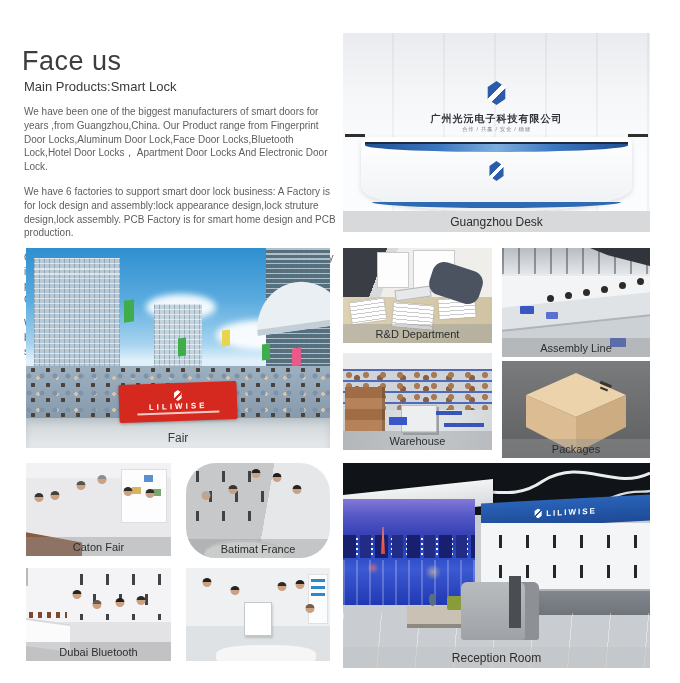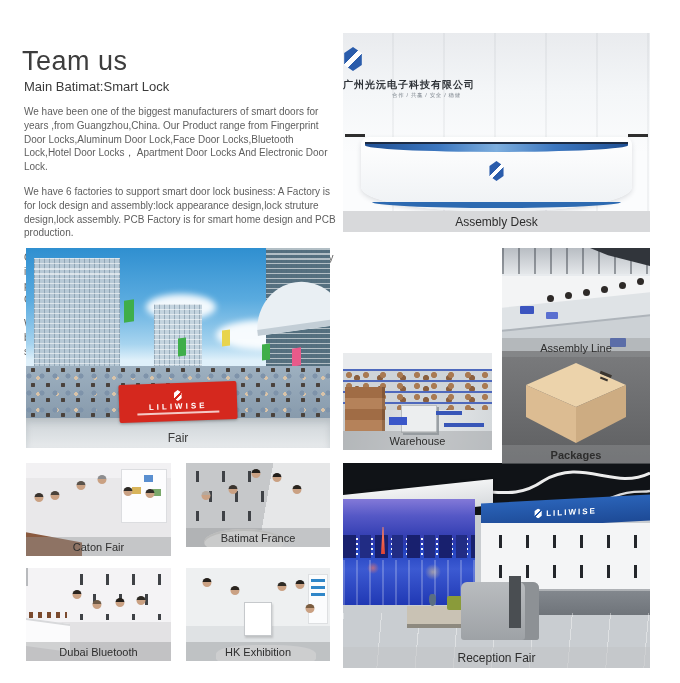--- a/index.html
+++ b/index.html
@@ -20,21 +20,21 @@
   
   .hex{display:inline-block;clip-path:polygon(50% 0,94% 25%,94% 75%,50% 100%,6% 75%,6% 25%);
        background:linear-gradient(135deg,#2a5cab 0 43%,rgba(255,255,255,.95) 43% 57%,#2a5cab 57%);}
   .hex.onred{background:linear-gradient(135deg,#fff 0 43%,rgba(213,40,30,.95) 43% 57%,#fff 57%);}
   .hex.onblue{background:linear-gradient(135deg,#fff 0 43%,rgba(34,86,168,.95) 43% 57%,#fff 57%);}
   
   .t-rdesk{left:343px;top:33px;width:307px;height:199px;
      background:linear-gradient(180deg,#e9ebee 0,#f4f6f8 30%,#fbfcfd 60%);}
   .t-rdesk .panels{position:absolute;inset:0 0 21px 0;
      background:repeating-linear-gradient(90deg,transparent 0 49px,rgba(70,80,90,.06) 49px 51px);}
-  .t-rdesk .wallbrand{position:absolute;top:14px;left:0;right:0;}
+  .t-rdesk .wallbrand{position:absolute;top:48px;left:0;right:0;text-align:center;}
   .t-rdesk .wallbrand .hex{width:20px;height:24px;}
   .t-rdesk .cname{font-size:10px;font-weight:bold;color:#2f3338;letter-spacing:1px;margin-top:3px;}
   .t-rdesk .cslogan{font-size:8px;color:#7d858d;transform:scale(.68);transform-origin:center top;letter-spacing:1px;}
   .t-rdesk .desk{position:absolute;left:6%;right:6%;bottom:21px;height:74px;
      background:linear-gradient(#ffffff,#eef1f4);border-radius:8px 8px 46% 46% / 8px 8px 24px 24px;
      box-shadow:0 2px 5px rgba(40,50,60,.15);}
   .t-rdesk .stripe{position:absolute;top:7px;left:1.5%;right:1.5%;height:8px;border-radius:0 0 60% 60%/0 0 8px 8px;
      background:linear-gradient(90deg,#1f4f93,#3c77c0 28%,#7daede 50%,#3c77c0 72%,#1f4f93);}
   .t-rdesk .stripe:before{content:"";position:absolute;top:-2px;left:0;right:0;height:2px;background:#1b2b44;}
   .t-rdesk .desk .hex{position:absolute;left:50%;top:24px;transform:translateX(-50%);width:16px;height:20px;}
@@ -100,36 +100,36 @@
         radial-gradient(circle 3px at 14px 9px,#8a5f3e 96%,transparent);
      background-size:100% 100%,17px 11px,23px 11px;}
   .t-wh .floor{position:absolute;left:0;right:0;bottom:0;height:40px;
      background:linear-gradient(100deg,#c9cdd0,#e4e7e9 60%,#d3d7da);}
   .t-wh .boxstack{position:absolute;left:2px;top:34px;width:40px;height:44px;
      background:repeating-linear-gradient(180deg,#a06c45 0 11px,#b5825a 11px 22px);
      box-shadow:inset -3px 0 0 rgba(0,0,0,.18);}
   .t-wh .machine{position:absolute;left:58px;top:52px;width:34px;height:26px;background:#eceeef;
      border:1px solid #b9bdc0;box-shadow:2px 2px 0 #9aa0a5;}
   .t-wh .bluebin{position:absolute;background:#3a57c9;}
-  .t-pkg{left:502px;top:351px;width:148px;height:113px;background:linear-gradient(180deg,#7a7b7d,#5e5f61);font-weight:bold;}
+  .t-pkg{left:502px;top:361px;width:148px;height:97px;background:linear-gradient(180deg,#7a7b7d,#5e5f61);}
   .t-pkg svg{position:absolute;inset:0;}
   
   .t-ex{background:linear-gradient(180deg,#f2f1f3 0 16%,#e9e8ea 16%);}
   .t-caton{left:26px;top:463px;width:145px;height:93px;}
   .t-caton .floorL{position:absolute;left:0;bottom:0;width:56px;height:34px;background:#8a5a3f;
      clip-path:polygon(0 30%,100% 60%,100% 100%,0 100%);}
   .t-caton .poster{position:absolute;right:4px;top:6px;width:44px;height:52px;background:#fdfdfe;
      border:1px solid #dcdde0;}
   .t-caton .thumb{position:absolute;width:9px;height:7px;}
   .person{position:absolute;}
   .person .b{width:100%;height:100%;border-radius:5px 5px 2px 2px;background:var(--shirt,#cfd3d7);}
   .person:before{content:"";position:absolute;top:-8px;left:50%;transform:translateX(-50%);
      width:9px;height:9px;border-radius:50%;
      background:linear-gradient(var(--hair,#3a332e) 46%,var(--skin,#caa183) 46%);}
-  .t-bati{left:186px;top:463px;width:144px;height:84px;background:linear-gradient(100deg,#c6c8ca 0 55%,#e6e7e8 55%);}
+  .t-bati{left:186px;top:463px;width:144px;height:95px;background:linear-gradient(100deg,#c6c8ca 0 55%,#e6e7e8 55%);border-radius:30px;}
   .lockwall{position:absolute;background-repeat:repeat-x;
      background-image:linear-gradient(90deg,transparent 0 10px,#3f4246 10px 13px,transparent 13px 26px),
         linear-gradient(90deg,transparent 0 10px,#3f4246 10px 13px,transparent 13px 26px),
         linear-gradient(90deg,transparent 0 10px,#3f4246 10px 13px,transparent 13px 26px);
      background-size:26px 11px;background-position:0 6px,13px 26px,0 46px;}
   .t-bati .table{position:absolute;left:18px;bottom:-8px;width:80px;height:26px;background:#f2f1ef;
      border-radius:50%;box-shadow:inset 0 2px 0 #d8d7d4;}
   .t-dubai{left:26px;top:568px;width:145px;height:93px;background:linear-gradient(180deg,#f4f3f5 0 58%,#e3e2e4 58%);}
   .t-dubai .counter{position:absolute;left:0;bottom:12px;width:44px;height:26px;background:#fbfbfc;
      border-top:2px solid #d8d9db;transform:skewY(8deg);}
@@ -183,43 +183,43 @@
   .t-room .ctable{position:absolute;left:64px;bottom:44px;width:58px;height:18px;background:#c9c2b4;
      box-shadow:0 4px 0 #8d897f;}
   .t-room .vase{position:absolute;left:86px;bottom:62px;width:7px;height:12px;border-radius:40% 40% 50% 50%;background:#5a6e82;}
 </style>
 </head>
 <body>
 
 <div class="page">
 
   <section class="about">
-    <h1>Team us</h1>
-    <div class="sub">Main Batimat:Smart Lock</div>
+    <h1>Face us</h1>
+    <div class="sub">Main Products:Smart Lock</div>
     <p>We have been one of the biggest manufacturers of smart doors for years ,from Guangzhou,China. Our Product range from Fingerprint Door Locks,Aluminum Door Lock,Face Door Locks,Bluetooth Lock,Hotel Door Locks， Apartment Door Locks And Electronic Door Lock.</p>
     <p>We have 6 factories to support smart door lock business: A Factory is for lock design and assembly:lock appearance design,lock struture design,lock assembly. PCB Factory is for smart home design and PCB production.</p>
     <p>Our company has built up a strong R&amp;D team and devoted the energy into developing hight quanlity ,newly patents ,and most-cost effective products.Our products are quanlified with the certificatess of CE/RoHS/FCC/ISO9001.</p>
     <p>We devote to high quality smart goods made in China.We devote to bring customer perfect items with high benefits. We devote to bring staff high valuation.</p>
   </section>
 
   <figure class="tile t-rdesk">
     <div class="panels"></div>
     <div class="wallbrand">
       <span class="hex" style="width:20px;height:24px;"></span>
       <div class="cname">广州光沅电子科技有限公司</div>
       <div class="cslogan">合作 / 共赢 / 安全 / 稳健</div>
     </div>
     <div class="mark" style="left:2px;"></div>
     <div class="mark" style="right:2px;"></div>
     <div class="desk">
       <div class="stripe"></div>
       <span class="hex"></span>
       <div class="bstripe"></div>
     </div>
-    <figcaption class="cap solid">Assembly Desk</figcaption>
+    <figcaption class="cap solid">Guangzhou Desk</figcaption>
   </figure>
 
   <figure class="tile t-team">
     <div class="cloud" style="left:120px;top:46px;width:70px;height:26px;"></div>
     <div class="cloud" style="left:190px;top:72px;width:90px;height:30px;"></div>
     <div class="cloud" style="left:30px;top:86px;width:60px;height:22px;"></div>
     <div class="bldg" style="left:8px;top:10px;width:86px;height:118px;"></div>
     <div class="bldg" style="left:128px;top:56px;width:48px;height:70px;background-color:#c4d4df;"></div>
     <div class="bldg" style="right:0;top:0;width:64px;height:126px;background-color:#55707f;"></div>
     <div class="canopy"></div>
@@ -231,20 +231,31 @@
     <div class="crowd"></div>
     <div class="pave"></div>
     <div class="banner">
       <span class="hex onred"></span>
       <span class="bt">LILIWISE</span>
       <span class="bl"></span>
     </div>
     <figcaption class="cap plain">Fair</figcaption>
   </figure>
 
+  <figure class="tile t-rd">
+    <div class="mon" style="left:34px;top:4px;width:30px;height:34px;"></div>
+    <div class="mon" style="left:70px;top:2px;width:40px;height:40px;"></div>
+    <div class="desk"></div>
+    <div class="paper" style="left:8px;top:52px;width:34px;height:22px;transform:rotate(-8deg);"></div>
+    <div class="paper" style="left:50px;top:56px;width:40px;height:24px;transform:rotate(5deg);"></div>
+    <div class="paper" style="left:96px;top:50px;width:36px;height:20px;transform:rotate(-4deg);"></div>
+    <div class="kb"></div>
+    <div class="sleeve"></div>
+    <figcaption class="cap small">R&amp;D Department</figcaption>
+  </figure>
 
   <figure class="tile t-asm">
     <div class="roof"></div>
     <div class="roofdark"></div>
     <div class="bench"></div>
     <span class="worker" style="right:14px;top:36px;--shirt:#9fb1c6;"><span class="b"></span></span>
     <span class="worker" style="right:32px;top:40px;--shirt:#b5c3d4;"><span class="b"></span></span>
     <span class="worker" style="right:50px;top:44px;--shirt:#97a9bf;"><span class="b"></span></span>
     <span class="worker" style="right:68px;top:47px;--shirt:#aebdd1;"><span class="b"></span></span>
     <span class="worker" style="right:86px;top:50px;--shirt:#9fb1c6;"><span class="b"></span></span>
@@ -323,21 +334,20 @@
         <i></i>
         <i></i>
       </div>
     <span class="person" style="left:10px;top:18px;width:22px;height:58px;--shirt:#9aa0a6;--hair:#241f1a;"><span class="b"></span></span>
     <span class="person" style="left:40px;top:26px;width:18px;height:50px;--shirt:#c9ccd0;--hair:#2a241e;"><span class="b"></span></span>
     <div class="mon"></div>
     <span class="person" style="left:88px;top:22px;width:16px;height:50px;--shirt:#e8e9ea;--hair:#2e2a24;"><span class="b"></span></span>
     <span class="person" style="left:106px;top:20px;width:16px;height:52px;--shirt:#5a5248;--hair:#241f1a;"><span class="b"></span></span>
     <span class="person" style="left:112px;top:44px;width:24px;height:36px;--shirt:#f4f4f5;--hair:#7a5c40;"><span class="b"></span></span>
     <div class="whitetable"></div>
-    <figcaption class="cap small">HK Exhibition</figcaption>
   </figure>
 
   <figure class="tile t-room">
     <div class="ceil"></div>
     <svg style="position:absolute;left:90px;top:0;width:217px;height:52px;" viewBox="0 0 217 52">
       <path d="M0,44 C40,10 70,46 110,18 C150,-6 180,28 217,10" fill="none" stroke="#fff" stroke-width="3" opacity="0.92"></path>
       <path d="M60,52 C100,30 140,52 180,34 C200,26 210,30 217,28" fill="none" stroke="#fff" stroke-width="2.4" opacity="0.85"></path>
     </svg>
     <div class="cove"></div>
     <div class="mural">
@@ -353,16 +363,16 @@
       <div class="slotrow" style="top:12px;"></div>
       <div class="slotrow" style="top:42px;"></div>
     </div>
     <div class="cab"></div>
     <div class="floor"></div>
     <div class="ctable"></div>
     <div class="vase"></div>
     <div class="cushion"></div>
     <div class="sofa"></div>
     <div class="throw"></div>
-    <figcaption class="cap" style="background:rgba(195,197,199,.6);">Reception Fair</figcaption>
+    <figcaption class="cap" style="background:rgba(195,197,199,.6);">Reception Room</figcaption>
   </figure>
 
 </div>
 
 </body></html>

